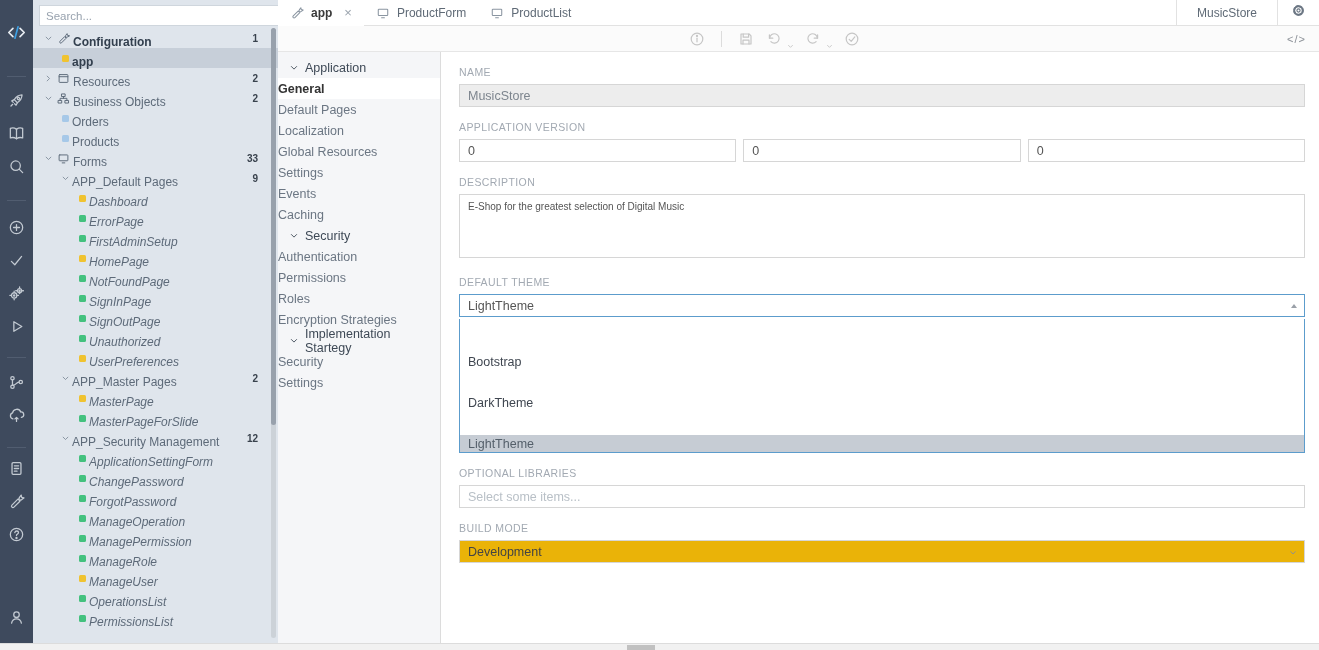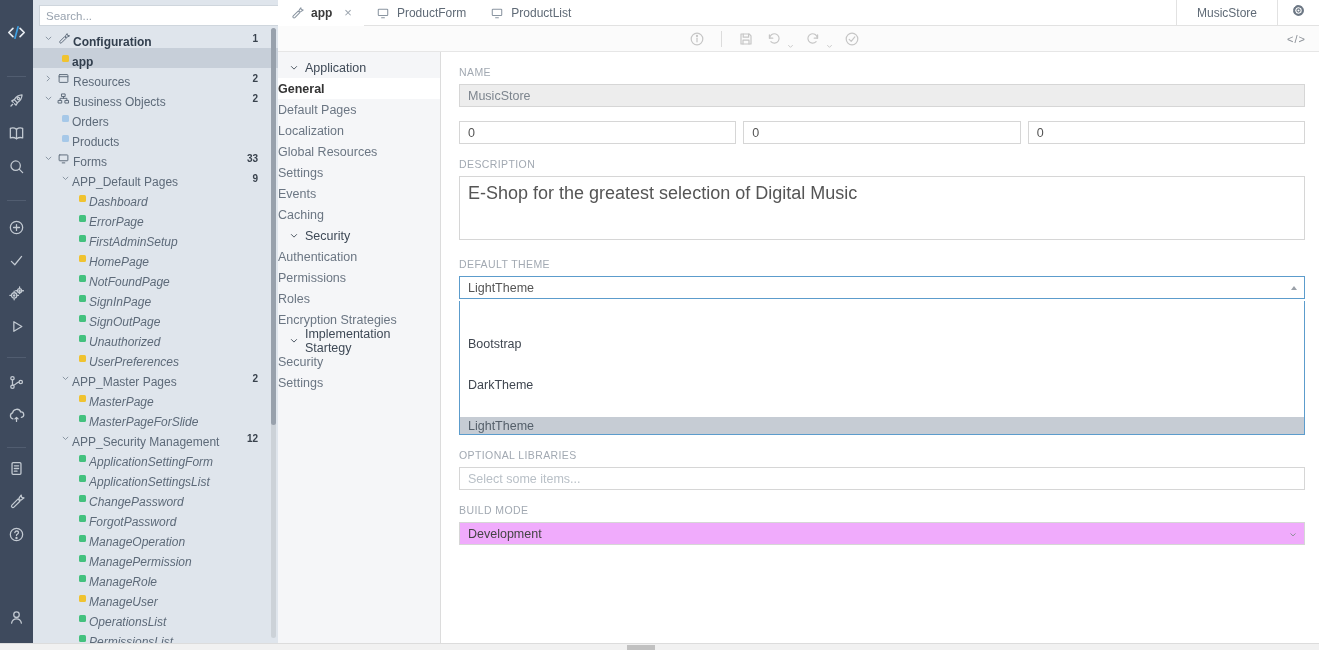--- a/index.html
+++ b/index.html
@@ -72,27 +72,27 @@
   .sn-item.sel { background:#fff; font-weight:bold; color:#333; }
 
   .form { flex:1; background:#fff; padding:14px 14px 0 18px; overflow:hidden; }
   .fgroup { margin-bottom:14px; }
   .flabel { font-size:10.5px; color:#a2a9b2; letter-spacing:.4px; margin-bottom:6px; }
   .finput { width:100%; height:23px; border:1px solid #d6d6d6; padding:0 8px; font-size:12.5px; color:#555; font-family:inherit; outline:none; background:#fff; }
   .finput:disabled, .finput.disabled { background:#ededed; color:#7d858e; }
   .finput::placeholder { color:#b9c0c7; }
   .vrow { display:flex; gap:7px; }
   .vrow .finput { flex:1; }
-  textarea.ftext { width:100%; height:64px; border:1px solid #d6d6d6; padding:6px 8px; font-size:18px; color:#555; font-family:inherit; resize:none; outline:none; }
+  textarea.ftext { width:100%; height:64px; border:1px solid #d6d6d6; padding:6px 8px; font-size:10px; color:#555; font-family:inherit; resize:none; outline:none; }
   .combobox { position:relative; width:100%; height:23px; border:1px solid #5c9ccc; display:flex; align-items:center; padding:0 8px; font-size:12.5px; color:#555; cursor:pointer; background:#fff; }
   .caret-up { width:0; height:0; border-left:3.5px solid transparent; border-right:3.5px solid transparent; border-bottom:4px solid #9aa0a8; position:absolute; right:7px; top:9px; }
   .dd-panel { width:100%; border:1px solid #5c9ccc; border-top:none; background:#fff; padding-top:10px; margin-top:2px; }
   .dd-opt { height:17px; display:flex; align-items:center; padding-left:8px; font-size:12.5px; color:#3f4650; cursor:pointer;margin-top:24px; }
   .dd-opt.hl { background:#c6ccd4; color:#545f6a; }
-  .selectbox { position:relative; width:100%; height:23px; border:1px solid #d6d6d6; display:flex; align-items:center; padding:0 8px; font-size:12.5px; color:#444; cursor:pointer; background:#f0abfc; }
+  .selectbox { position:relative; width:100%; height:23px; border:1px solid #d6d6d6; display:flex; align-items:center; padding:0 8px; font-size:12.5px; color:#444; cursor:pointer; background:#eab308; }
   .selectbox .scaret { position:absolute; right:6px; top:6px; width:10px; height:10px; color:#8a8f96; }
   .selectbox .scaret svg { width:10px; height:10px; }
 
   
   .hscroll { position:absolute; left:0; bottom:0; width:1319px; height:7px; background:#f1f1f1; border-top:1px solid #dcdcdc; }
   .hthumb { position:absolute; left:627px; top:1px; width:28px; height:6px; background:#c1c1c1; cursor:pointer; }
 </style>
 </head>
 <body>
 
@@ -371,26 +371,20 @@
             </svg>
           </span>
           <span class="lbl">APP_Security Management</span>
           <span class="cnt">12</span>
         </div>
         <div class="trow lv2">
           <span class="slot">
             <span class="bullet" style="background: rgb(67, 193, 126);"></span>
           </span>
           <span class="lbl">ApplicationSettingForm</span>
-        </div>
-        <div class="trow lv2">
-          <span class="slot">
-            <span class="bullet" style="background: rgb(67, 193, 126);"></span>
-          </span>
-          <span class="lbl">ApplicationSettingsList</span>
         </div>
         <div class="trow lv2">
           <span class="slot">
             <span class="bullet" style="background: rgb(67, 193, 126);"></span>
           </span>
           <span class="lbl">ChangePassword</span>
         </div>
         <div class="trow lv2">
           <span class="slot">
             <span class="bullet" style="background: rgb(67, 193, 126);"></span>
@@ -545,20 +539,21 @@
         </div>
 
       <div class="form">
 
         <div class="fgroup">
           <div class="flabel">NAME</div>
           <input class="finput disabled" disabled="" value="MusicStore" style="">
         </div>
 
         <div class="fgroup">
+          <div class="flabel">APPLICATION VERSION</div>
           <div class="vrow" id="version-row">
               <input class="finput" value="0" style="">
               <input class="finput" value="0" style="">
               <input class="finput" value="0" style="">
             </div>
         </div>
 
         <div class="fgroup">
           <div class="flabel">DESCRIPTION</div>
           <textarea class="ftext" style="">E-Shop for the greatest selection of Digital Music</textarea>

